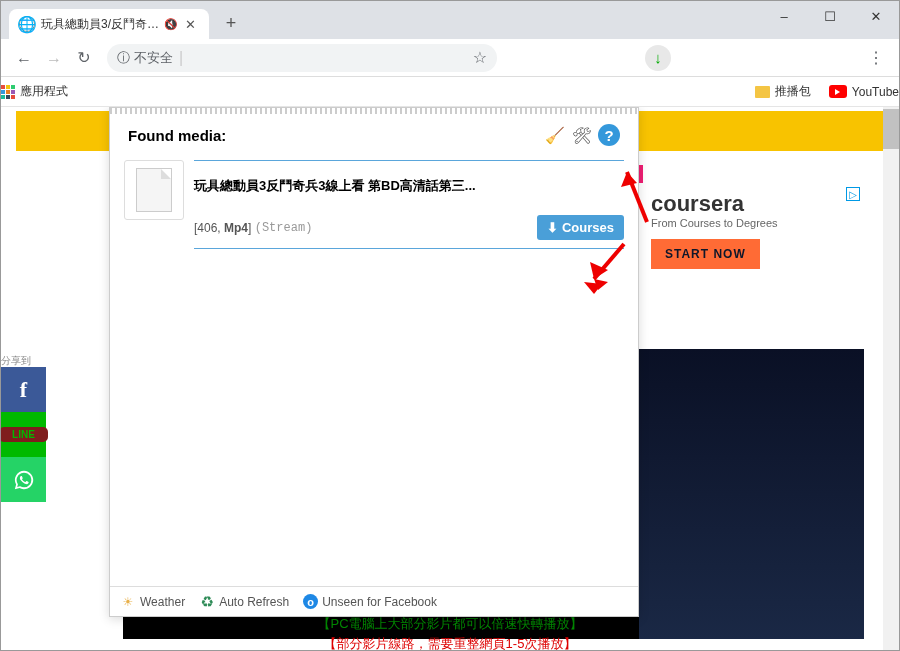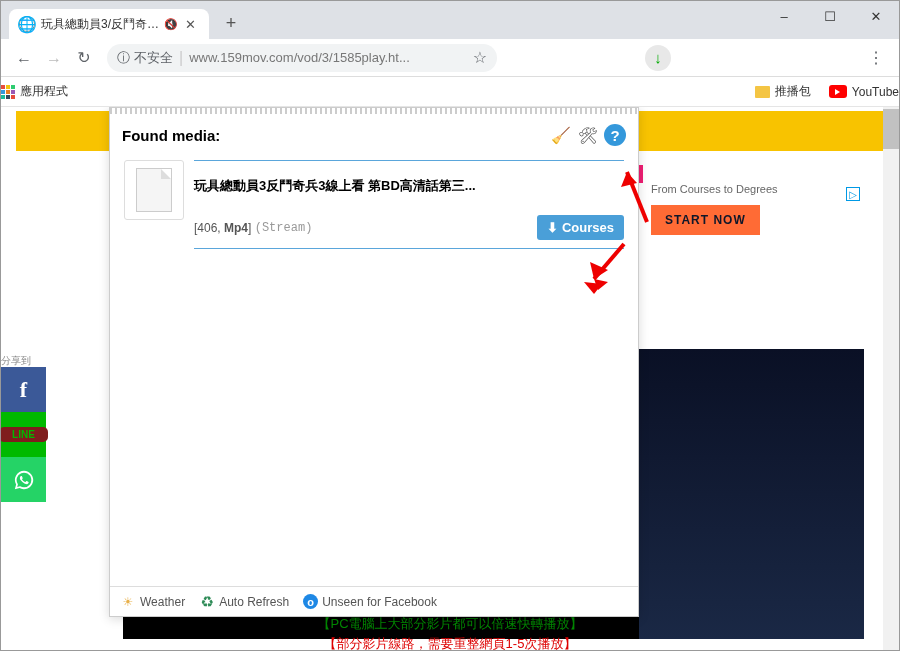--- a/index.html
+++ b/index.html
@@ -58,21 +58,21 @@
 .ad-sub { font-size: 11px; color: #666; padding: 0 12px 10px; }
 .ad-btn { background: #ff6b35; color: #0f172a; padding: 8px 14px; margin: 0 12px; display: inline-block; font-size: 12px; font-weight: bold; letter-spacing: 1px; }
 .ad-choice { position: absolute; right: 4px; top: 4px; width: 14px; height: 14px; border: 1px solid #0099e5; color: #0099e5; font-size: 10px; display: flex; align-items: center; justify-content: center; }
 
 .bottom-text { position: absolute; left: 50%; transform: translateX(-50%); top: 507px; text-align: center; font-size: 13px; line-height: 20px; }
 .bt-green { color: #008800; }
 .bt-red { color: #dd0000; }
 
 .popup { position: absolute; left: 108px; top: 0; width: 530px; height: 510px; background: #fff; border: 1px solid #ccc; box-shadow: 0 2px 10px rgba(0,0,0,0.15); }
 .popup-grip { height: 6px; background: repeating-linear-gradient(90deg, #ccc 0 2px, #fff 2px 5px); }
-.popup-header { display: flex; align-items: center; padding: 10px 12px; }
+.popup-header { display: flex; align-items: center; padding: 10px 18px; }
 .popup-title { font-size: 15px; font-weight: bold; }
 .popup-icons { margin-left: auto; display: flex; gap: 5px; align-items: center; }
 .pi { width: 22px; height: 22px; display: flex; align-items: center; justify-content: center; font-size: 15px; }
 .pi-help { background: #3498db; color: #fff; border-radius: 50%; font-weight: bold; }
 .pi-brush { color:#c89000; font-size:16px; }
 .pi-tool { color:#555; font-size:16px; }
 
 .media-row { display: flex; padding: 4px 14px; gap: 10px; }
 .file-thumb { width: 60px; height: 60px; border: 1px solid #ddd; border-radius: 3px; display: flex; align-items: center; justify-content: center; }
 .file-icon { width: 36px; height: 44px; background: #f5f5f5; border: 1px solid #ccc; position: relative; }
@@ -113,21 +113,20 @@
 </div>
 
 <div class="toolbar">
   <div class="nav-btn">←</div>
   <div class="nav-btn" style="color:#bbb">→</div>
   <div class="nav-btn">↻</div>
   <div class="addr-bar">
     <span class="addr-info">ⓘ</span>
     <span class="addr-warn">不安全</span>
     <span style="color:#ccc;margin-right:6px">|</span>
-    <span class="addr-url">www.159mov.com/vod/3/1585play.ht...</span>
     <span class="addr-star">☆</span>
   </div>
   <div class="ext-download">
     <span class="ext-arrow-down">↓</span>
   </div>
   <div class="menu-dots">⋮</div>
 </div>
 
 <div class="bookmarks">
   <div class="bm-item">
@@ -177,20 +176,21 @@
           <path fill="#fff" d="M12 2a10 10 0 00-8.6 15L2 22l5.1-1.3A10 10 0 1012 2zm0 18a8 8 0 01-4.1-1.1l-.3-.2-3 .8.8-2.9-.2-.3A8 8 0 1112 20zm4.4-6c-.2-.1-1.4-.7-1.6-.8s-.4-.1-.5.1-.6.8-.7.9-.3.2-.5.1a6.5 6.5 0 01-3.2-2.8c-.2-.4.2-.4.7-1.3a.4.4 0 000-.4c0-.1-.5-1.3-.7-1.7s-.4-.4-.5-.4h-.5a.9.9 0 00-.6.3 2.6 2.6 0 00-.8 2 4.6 4.6 0 001 2.4 10.5 10.5 0 004 3.5c1.5.6 2.1.7 2.8.6a2.4 2.4 0 001.6-1.1 2 2 0 00.1-1.1c0-.1-.2-.2-.4-.3z"></path>
         </svg>
     </div>
   </div>
 
   <div class="video-block"></div>
   <div class="video-block2"></div>
 
   <div class="ad">
     <div class="ad-choice">▷</div>
+    <div class="ad-logo">coursera</div>
     <div class="ad-sub">From Courses to Degrees</div>
     <div class="ad-btn">START NOW</div>
   </div>
 
   <div class="bottom-text">
     <div class="bt-green">【PC電腦上大部分影片都可以倍速快轉播放】</div>
     <div class="bt-red">【部分影片線路，需要重整網頁1-5次播放】</div>
   </div>
 
   <div class="popup">

